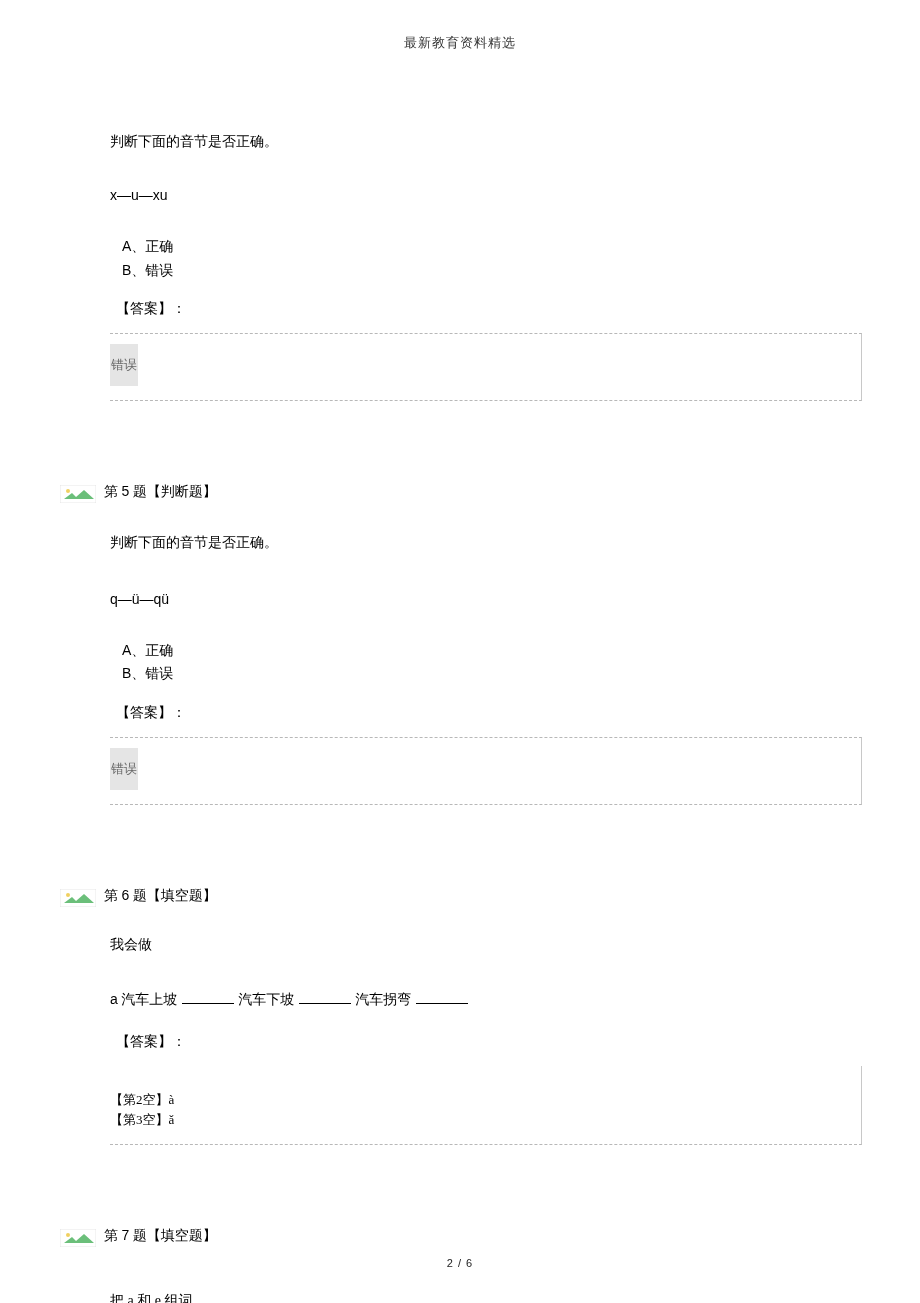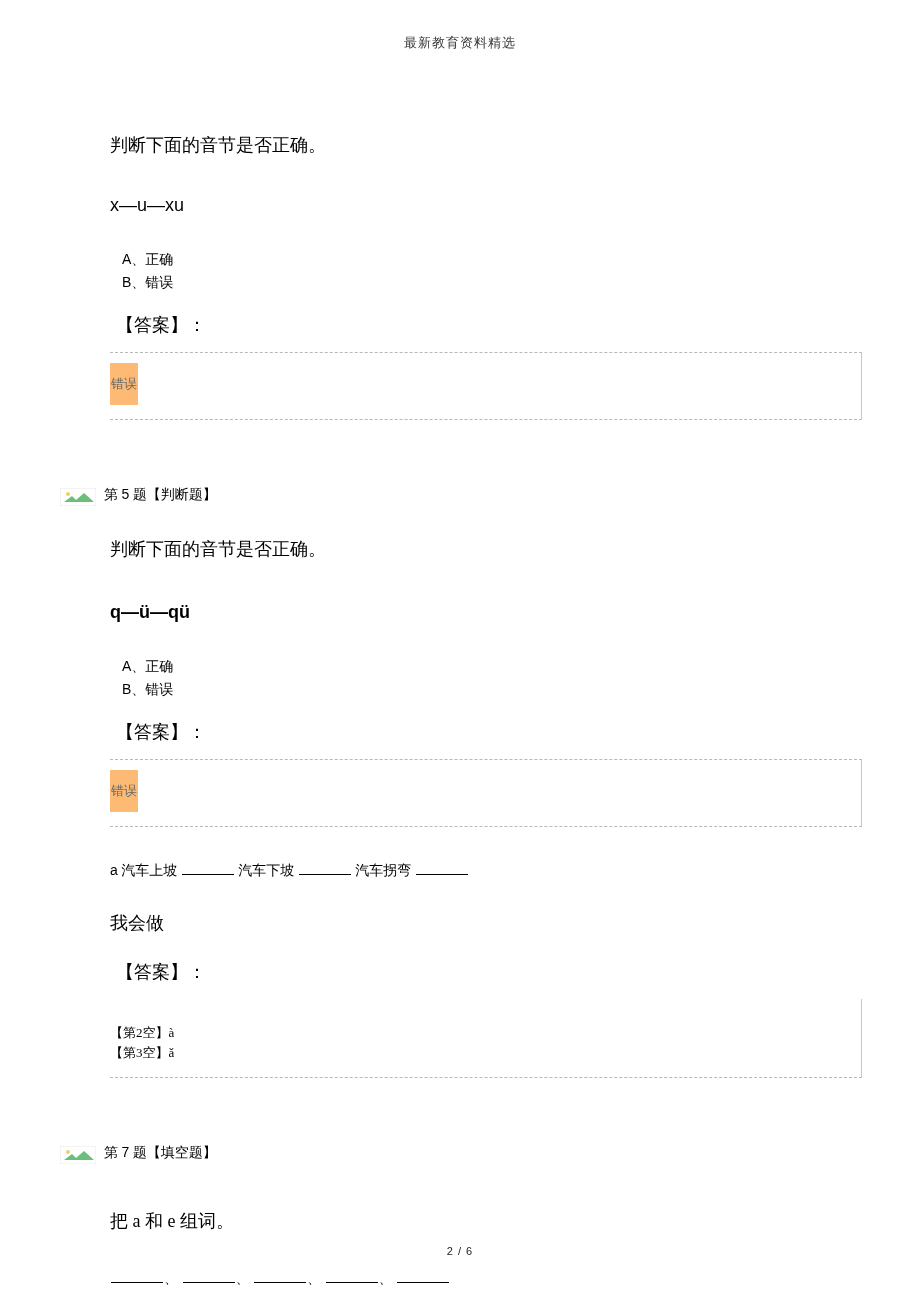--- a/index.html
+++ b/index.html
@@ -1,20 +1,20 @@
 <!DOCTYPE html>
 <html><head>
   <meta charset="utf-8">
   <style>
     * { margin: 0; padding: 0; box-sizing: border-box; }
     html, body { width: 920px; background: #fff; font-family: "SimSun", "宋体", serif; color: #000; }
     .page { width: 920px; height: 1303px; position: relative; padding: 0; border-radius: 19px; }
     .header { text-align: center; font-family: "KaiTi", "楷体", serif; font-size: 13px; color: #353535; padding-top: 34px; letter-spacing: 1px; }
     .content { margin-left: 110px; margin-right: 58px; }
-    .para { font-size: 18px; line-height: 1.6; margin: 0; }
+    .para { font-size: 14px; line-height: 1.6; margin: 0; }
 
     .q4 { margin-top: 79px; }
     .q4 .p1 { }
     .q4 .p2 { margin-top: 31px; font-family: Arial, sans-serif; }
     .q4 .opts { margin-top: 28px; margin-left: 12px; }
     .q4 .opts .opt { font-size: 14px; line-height: 1.7; }
     .q4 .opts .opt .optletter { font-family: Arial, sans-serif; }
     .q4 .ans-label { margin-top: 16px; margin-left: 6px; }
 
     .answer-box {
@@ -22,33 +22,33 @@
       border-top: 1px dashed #b8b8b8;
       border-bottom: 1px dashed #b8b8b8;
       border-right: 1px solid #c8c8c8;
       padding: 10px 0 14px 0;
       width: 752px;
     }
     .answer-text {
       font-family: "SimSun", serif;
       font-size: 13px;
       color: #6a6a6a;
-      background: #fdba74;
+      background: #e5e5e5;
       padding: 12px 1px;
       display: inline-block;
     }
 
     .qheader { position: relative; margin-top: 66px; margin-left: -50px; display: flex; align-items: flex-end; }
     .qheader svg { flex: none; }
-    .qtitle { font-size: 14px; margin-left: 8px; padding-bottom: 2px; }
+    .qtitle { font-size: 14px; margin-left: 8px; padding-bottom: 2px; margin-top: 16px; }
     .qtitle .num { font-family: Arial, sans-serif; }
     .qtitle .type { }
 
     .q5 .instr { margin-top: 29px; }
-    .q5 .expr { margin-top: 34px; font-family: Arial, sans-serif; font-weight: bold; }
+    .q5 .expr { margin-top: 34px; font-family: Arial, sans-serif; }
     .q5 .opts { margin-top: 28px; margin-left: 12px; }
     .q5 .opts .opt { font-size: 14px; line-height: 1.7; }
     .q5 .opts .opt .optletter { font-family: Arial, sans-serif; }
     .q5 .ans-label { margin-top: 16px; margin-left: 6px; }
 
     .q6 .instr { margin-top: 27px; }
     .q6 .fill { margin-top: 32px; font-size: 14px; }
     .q6 .fill .ff { font-family: Arial, sans-serif; }
     .q6 .ans-label { margin-top: 20px; margin-left: 6px; }
     .q6 .ans-lines { margin-top: 14px; }
@@ -61,21 +61,21 @@
 
     .blank {
       display: inline-block;
       width: 52px;
       border-bottom: 1px solid #000;
       height: 0.9em;
       vertical-align: baseline;
       margin: 0 1px;
     }
 
-    .footer { position: absolute; bottom: 46px; left: 0; width: 920px; text-align: center; font-family: Arial, sans-serif; font-size: 11px; letter-spacing: 1px; color: #232323; }
+    .footer { position: absolute; bottom: 34px; left: 0; width: 920px; text-align: center; font-family: Arial, sans-serif; font-size: 11px; letter-spacing: 1px; color: #232323; }
   </style>
 </head>
 <body>
 
 <div class="page">
   <div class="header">最新教育资料精选</div>
 
   <div class="content">
 
     <div class="q4">
@@ -107,25 +107,35 @@
       <div class="opts">
         <div class="opt"><span class="optletter">A</span><span>、正确</span></div>
         <div class="opt"><span class="optletter">B</span><span>、错误</span></div>
       </div>
       <p class="para ans-label">【答案】：</p>
       <div class="answer-box">
         <span class="answer-text">错误</span>
       </div>
     </div>
 
+    <div class="qheader">
+      <svg width="36" height="18" viewBox="0 0 36 18">
+        <rect x="0" y="0" width="36" height="18" fill="#fff" stroke="#d0d0d0" stroke-width="0.5"></rect>
+        <path d="M4 14 L12 8 L16 12 L24 5 L34 14 Z" fill="#6bbf7a"></path>
+        <circle cx="8" cy="6" r="2" fill="#f0d060"></circle>
+      </svg>
+      <span class="qtitle">
+        <span>第 </span><span class="num">6</span><span> 题</span><span class="type">【填空题】</span>
+      </span>
+    </div>
     <div class="q6">
+      <p class="para instr">我会做</p>
       <p class="para fill">
         <span class="ff">a</span><span> 汽车上坡 </span><span class="blank"></span><span> 汽车下坡 </span><span class="blank"></span><span> 汽车拐弯 </span><span class="blank"></span>
       </p>
-      <p class="para instr">我会做</p>
       <p class="para ans-label">【答案】：</p>
       <div class="answer-box">
         <div class="ans-lines">
           <div>【第2空】à</div>
           <div>【第3空】ǎ</div>
         </div>
       </div>
     </div>
 
     <div class="qheader">

